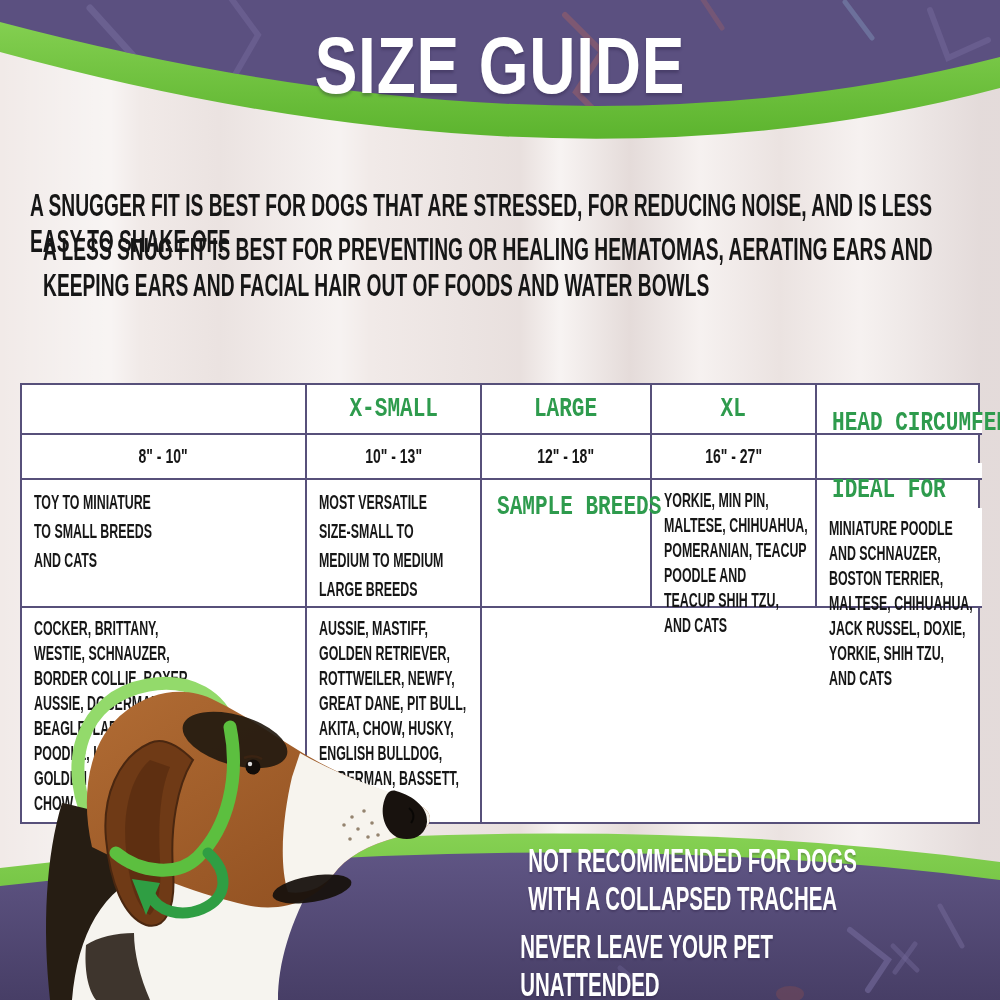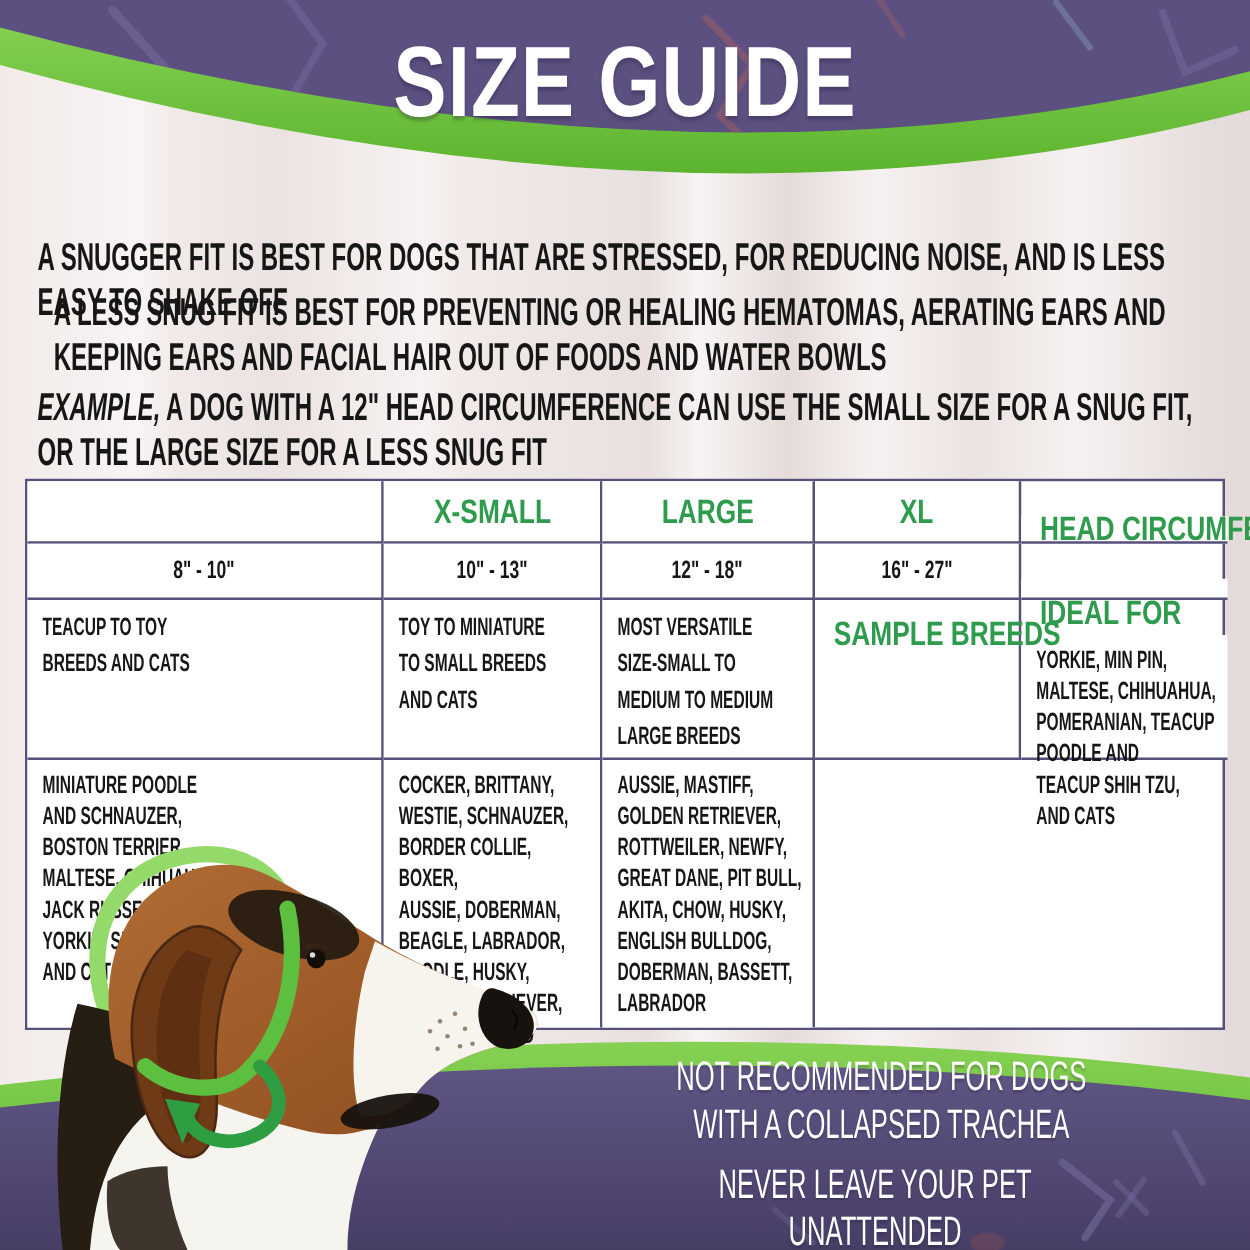--- a/index.html
+++ b/index.html
@@ -48,31 +48,31 @@
     width:960px;display:grid;
     grid-template-columns:285px 175px 170px 165px 165px;
     grid-template-rows:50px 45px 128px 214px;
     border:2px solid var(--bd);box-sizing:border-box;
     background:#ffffff;
   }
   .tbl>div{border-right:2px solid var(--bd);border-bottom:2px solid var(--bd);box-sizing:border-box;background:#fff;}
   .tbl>div:nth-child(5n){border-right:0;margin-top:28px;}
   .tbl>div:nth-child(n+16){border-bottom:0;}
   .hc{display:flex;align-items:center;justify-content:center;}
-  .green{color:#2e9b4d;font-weight:700;}
+  .green{color:#2e9b4d;font-weight:700;font-family:Liberation Mono, monospace;}
   .colhead{font-size:27px;}
   .rowlabel{font-size:27px;padding-left:15px;}
   .rowlabel-mid{display:flex;align-items:center;}
   .rowlabel-top{padding-top:12px;}
   .val{font-size:20px;font-weight:700;color:#161616;}
   .cell{font-size:20px;font-weight:700;color:#161616;padding:8px 4px 0 12px;}
   .cell-ideal .cz{line-height:29px;}
   .cell-sample .cz{line-height:25px;}
 
-  .foot{position:absolute;z-index:30;color:#ffffff;font-weight:400;text-align:center;}
+  .foot{position:absolute;z-index:30;color:#ffffff;font-weight:700;}
   .foot .ft{display:block;transform:scaleX(.62);transform-origin:50% 0;white-space:pre-line;
             font-size:33px;line-height:38px;text-shadow:0 2px 2px rgba(30,20,50,.25);}
   .w1{left:420px;top:842px;width:570px;}
   .w2{left:410px;top:928px;width:580px;}
 
   .dog{position:absolute;left:0;top:665px;z-index:40;}
 </style>
 </head>
 <body>
 
@@ -103,23 +103,20 @@
   </svg>
 
   <div class="title">SIZE GUIDE</div>
 
   <div class="intro p1">
     <div class="cz">A SNUGGER FIT IS BEST FOR DOGS THAT ARE STRESSED, FOR REDUCING NOISE, AND IS LESS EASY TO SHAKE OFF</div>
   </div>
   <div class="intro p2">
     <div class="cz">A LESS SNUG FIT IS BEST FOR PREVENTING OR HEALING HEMATOMAS, AERATING EARS AND KEEPING EARS AND FACIAL HAIR OUT OF FOODS AND WATER BOWLS</div>
   </div>
-  <div class="intro p3">
-    <div class="cz"><span class="em">EXAMPLE,</span><span> A DOG WITH A 12" HEAD CIRCUMFERENCE CAN USE THE SMALL SIZE FOR A SNUG FIT, OR THE LARGE SIZE FOR A LESS SNUG FIT</span></div>
-  </div>
 
   <div class="tbl">
     <div class="hc">
         <span></span>
       </div>
     <div class="hc green colhead">
         <span class="cgc">X-SMALL</span>
       </div>
     <div class="hc green colhead">
         <span class="cgc">LARGE</span>
@@ -139,24 +136,20 @@
       </div>
     <div class="hc val">
         <span class="cvc">12" - 18"</span>
       </div>
     <div class="hc val">
         <span class="cvc">16" - 27"</span>
       </div>
 
     <div class="green rowlabel rowlabel-top">
         <span class="cg">IDEAL FOR</span>
-      </div>
-    <div class="cell cell-ideal">
-        <div class="cz">TEACUP TO TOY
-BREEDS AND CATS</div>
       </div>
     <div class="cell cell-ideal">
         <div class="cz">TOY TO MINIATURE
 TO SMALL BREEDS
 AND CATS</div>
       </div>
     <div class="cell cell-ideal">
         <div class="cz">MOST VERSATILE
 SIZE-SMALL TO
 MEDIUM TO MEDIUM

